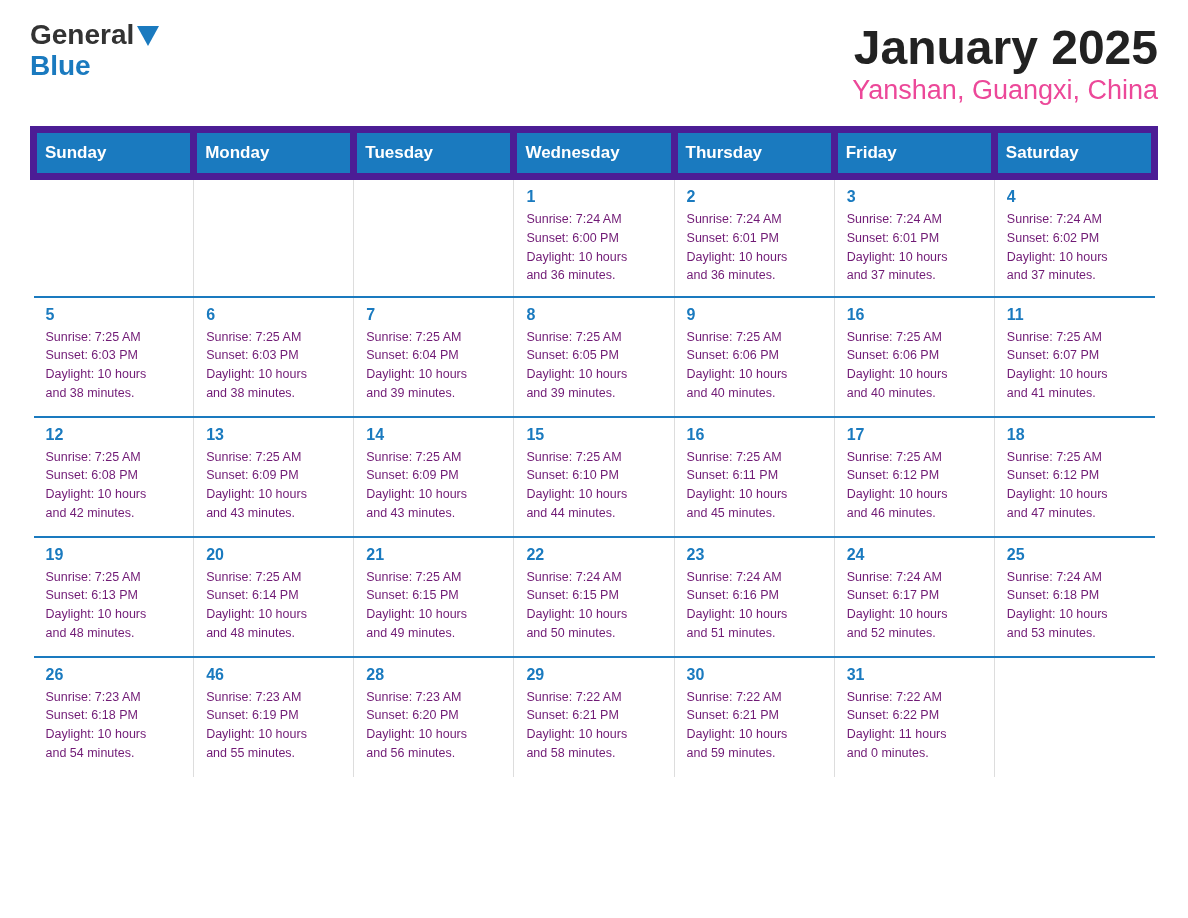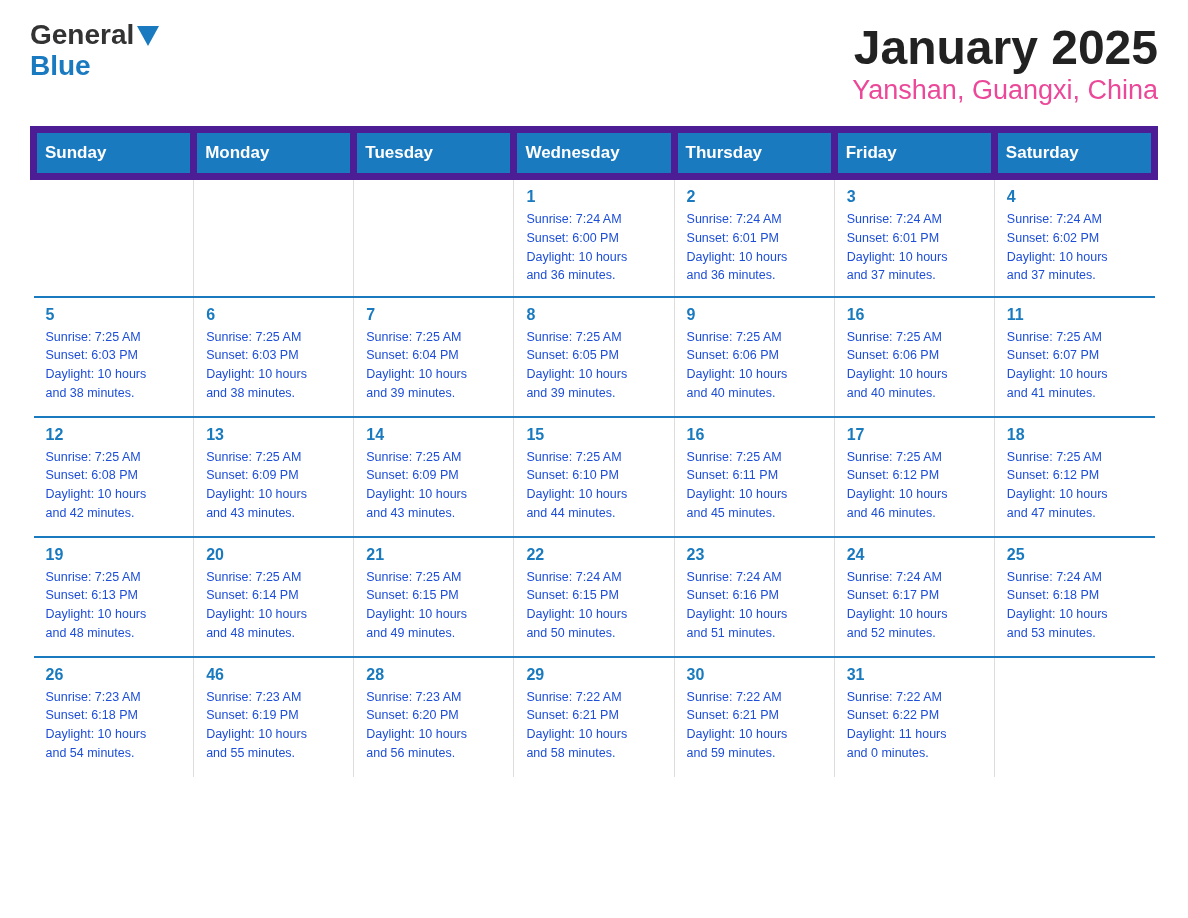--- a/index.html
+++ b/index.html
@@ -74,21 +74,21 @@
       border-right: none;
     }
     .day-number {
       font-size: 16px;
       font-weight: bold;
       color: #1a7abf;
       margin-bottom: 4px;
     }
     .day-info {
       font-size: 12.5px;
-      color: #1d4ed8;
+      color: #701a75;
       line-height: 1.5;
     }
     .empty-cell {
       background: #fff;
     }
   </style>
 </head>
 <body>
 
 <div class="header">

